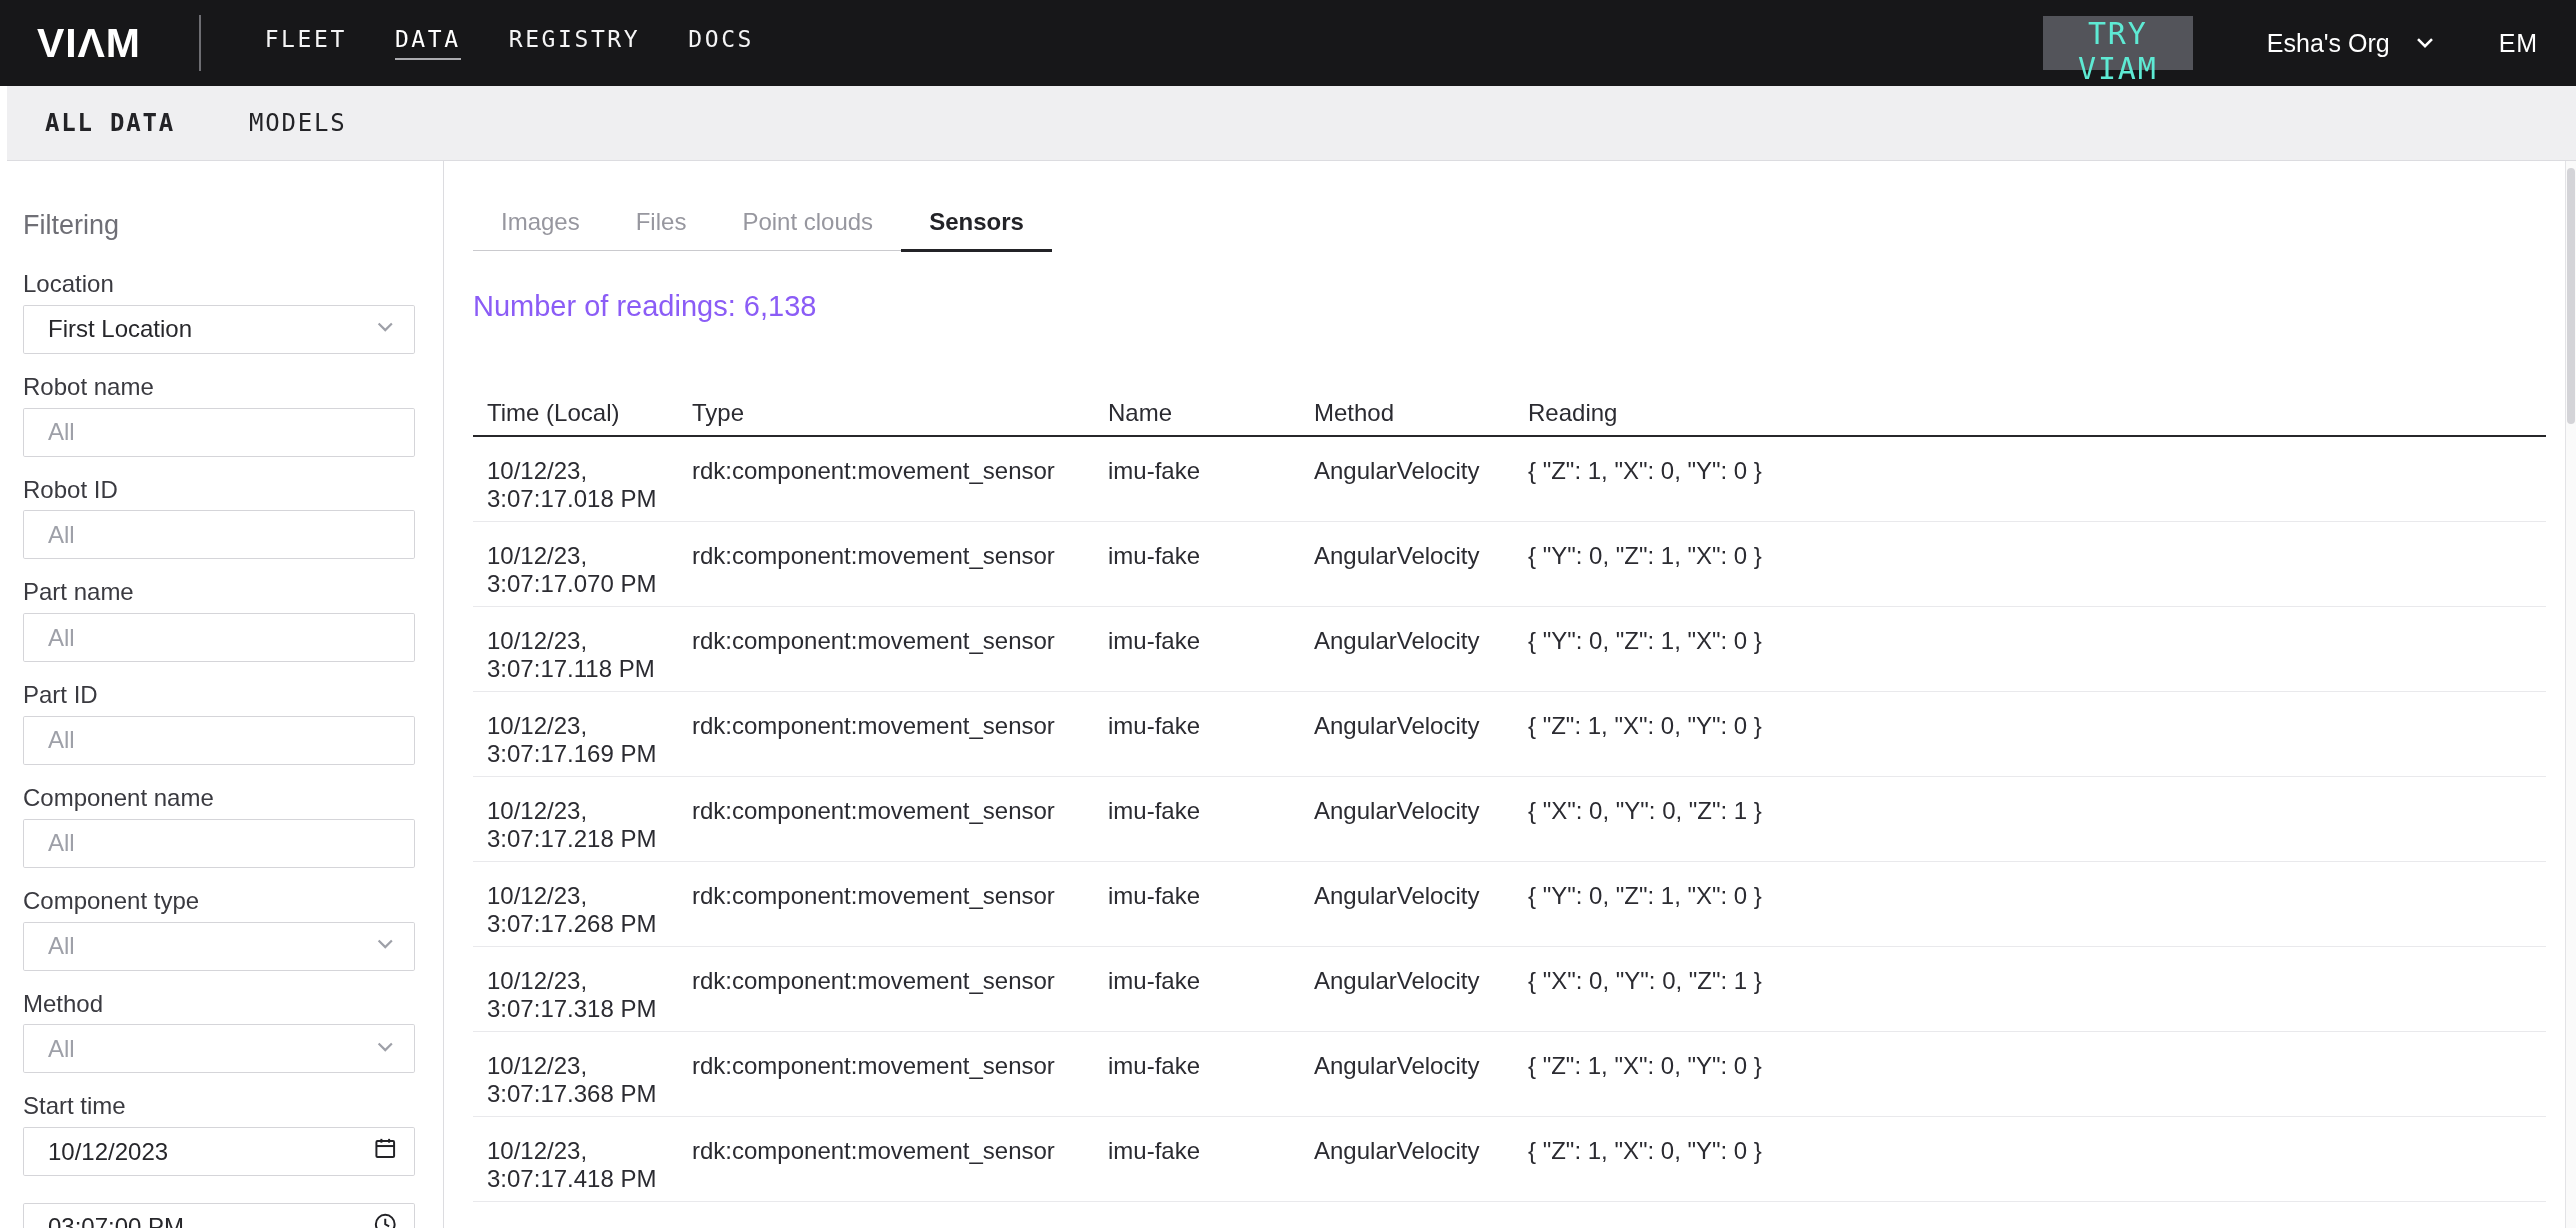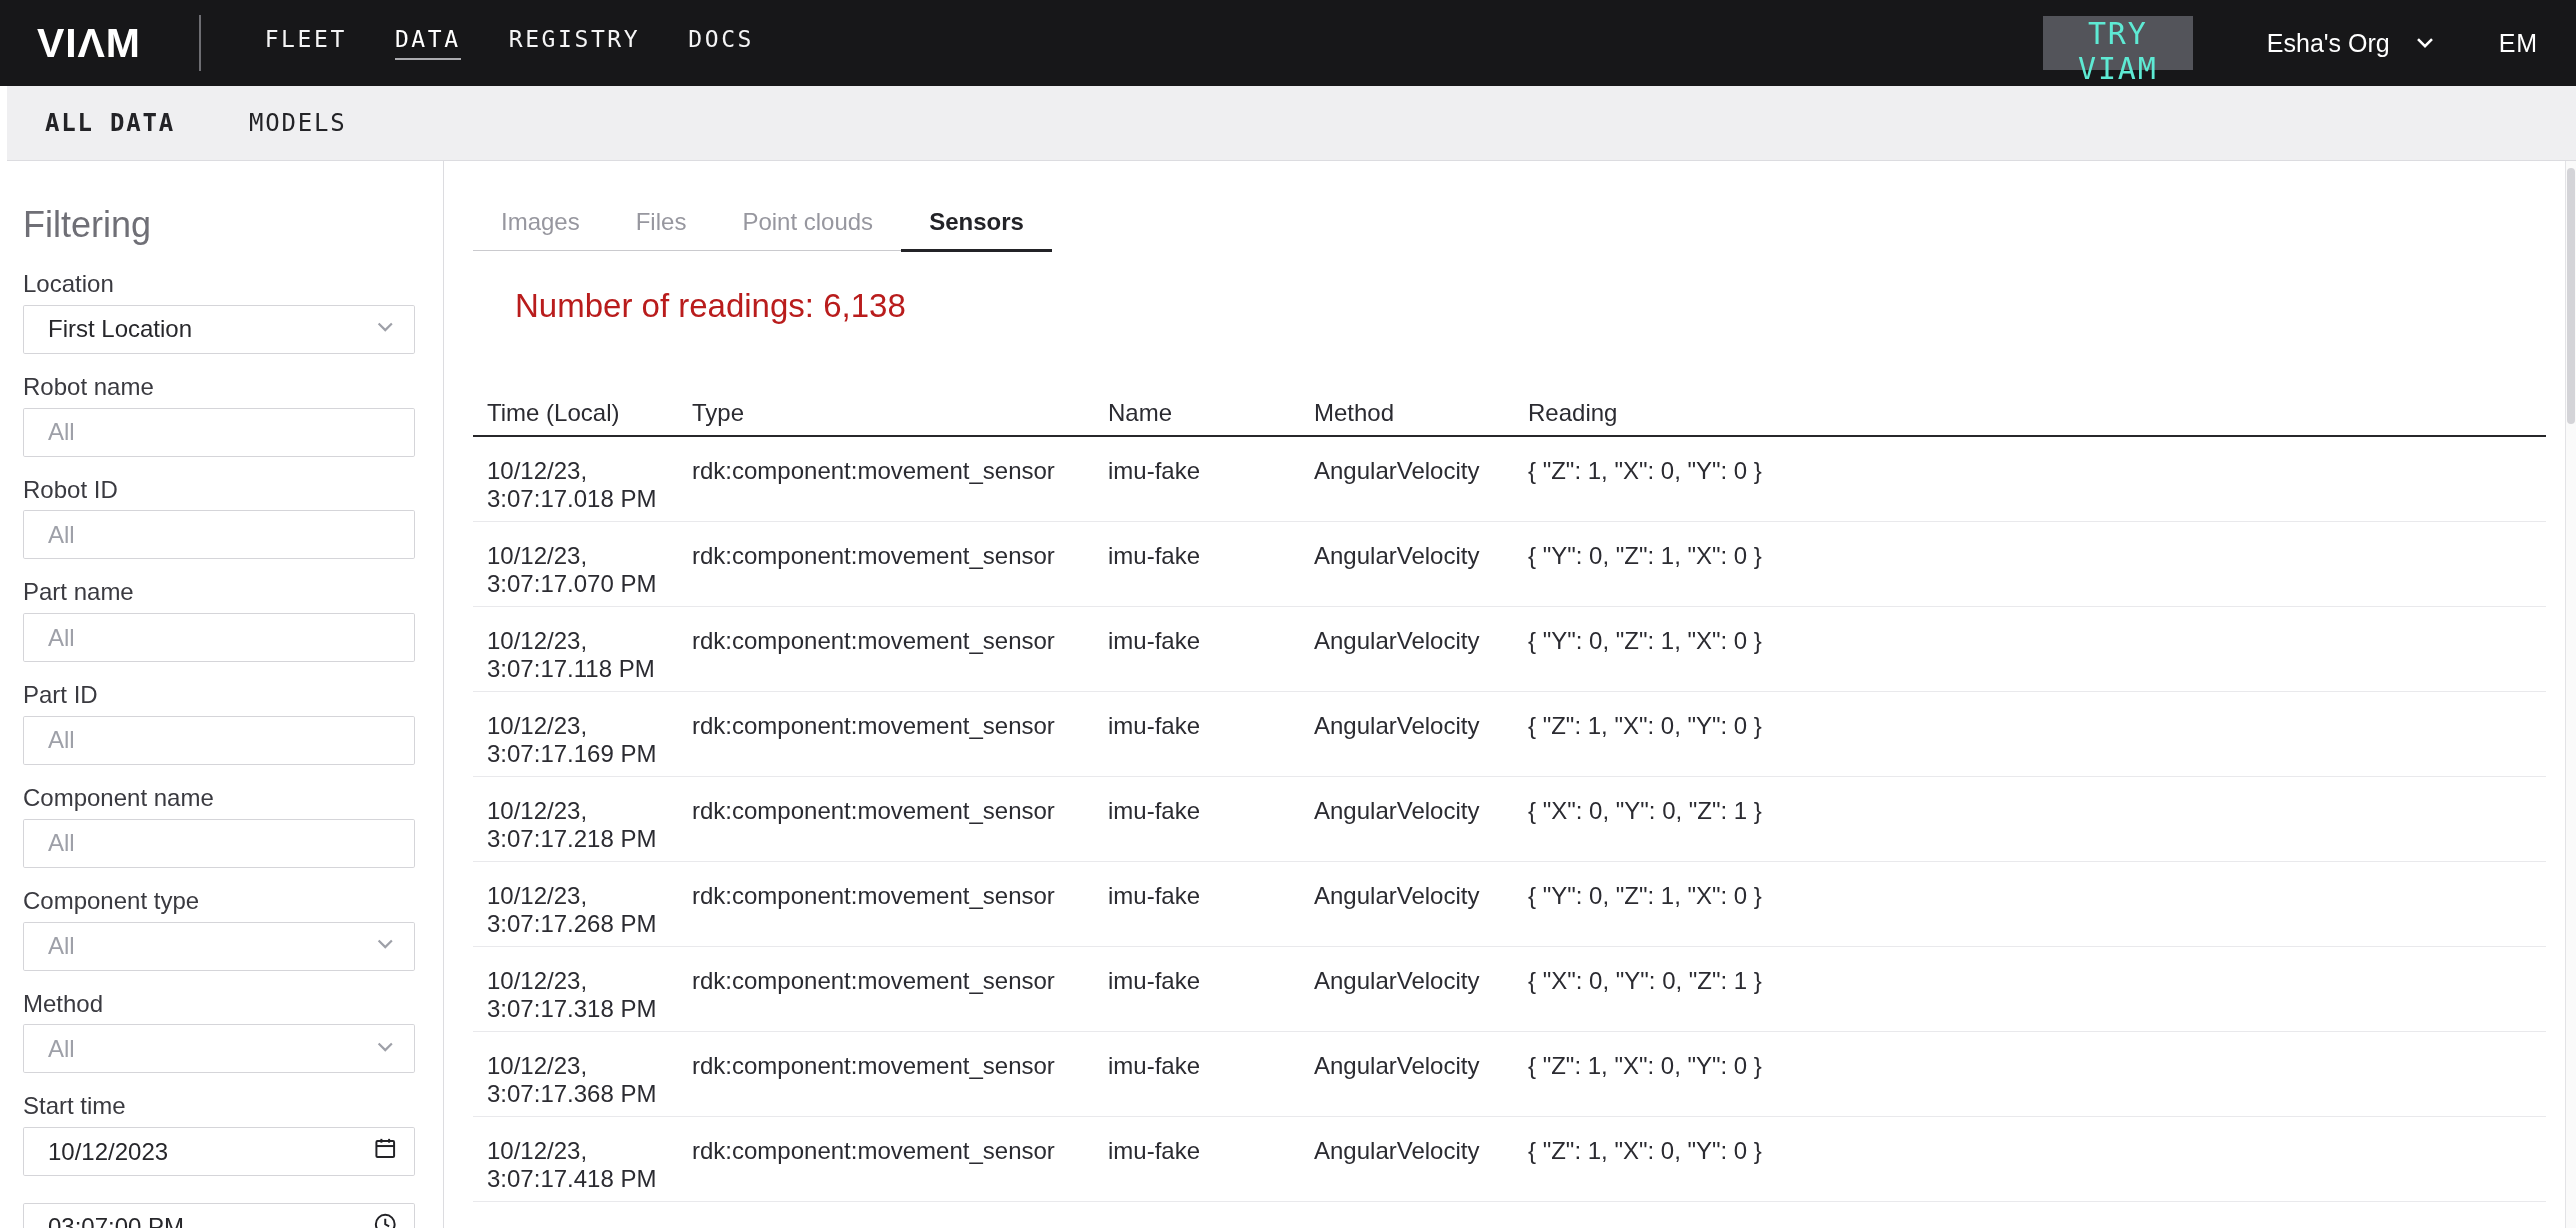--- a/index.html
+++ b/index.html
@@ -36,42 +36,42 @@
                  text-decoration:none; margin-left:38px; }
   .subnav-item.active { font-weight:bold; }
   .subnav-item + .subnav-item { margin-left:74px; }
 
   
   .body-row { position:absolute; top:161px; left:0; right:0; bottom:0; display:flex; }
 
   
   .sidebar { width:444px; min-width:444px; border-right:1.8px solid #dcdce0;
              padding:47px 0 0 23px; background:#fff; }
-  .sidebar-title { font-size:36px; line-height:34px; color:#6f6f76; margin-bottom:30px; font-weight:400; }
+  .sidebar-title { font-size:27px; line-height:34px; color:#6f6f76; margin-bottom:30px; font-weight:400; }
   .field { margin-bottom:21px; width:392px; }
   .field-label { display:block; font-size:24px; line-height:24px; color:#3a3a40; margin-bottom:8.8px; }
   .control { width:392px; height:49px; border:1.8px solid #d5d5d9; border-radius:1.8px;
              background:#fff; display:flex; align-items:center; padding:0 16px 0 24px;
              font-size:24px; color:#27272b; }
   .control .value { flex:1; }
   .control .muted { color:#9ea0a8; }
   input.control { padding:0 24px; }
   input.control::placeholder { color:#9ea0a8; opacity:1; }
   .gap8 { margin-top:7px; }
   .gap30 { margin-top:26.5px; }
 
   
   .content { flex:1; padding-left:29px; }
   .tabs { display:inline-flex; margin-top:49px; border-bottom:1.8px solid #cacace; }
   .tab { font-size:24px; line-height:24px; color:#97979f; padding:0 28px 16px;
          text-decoration:none; white-space:nowrap; }
   .tab.active { color:#232327; font-weight:700; border-bottom:3.5px solid #232327;
                 margin-bottom:-1.8px; padding-bottom:14px; }
-  .readings-heading { margin-top:39px; font-size:33px; line-height:32px;
-                      color:#b91c1c; font-weight:500;margin-left:42px; }
+  .readings-heading { margin-top:39px; font-size:29px; line-height:32px;
+                      color:#8b5cf6; font-weight:500; }
 
   .sensor-table { width:2073px; margin-top:77px; }
   .t-grid { display:grid; grid-template-columns:205px 416px 206px 214px 1fr; }
   .thead { padding-bottom:8px; border-bottom:2.6px solid #27272a; }
   .th { font-size:24px; line-height:28px; color:#2b2b31; padding-left:14px; }
   .trow { border-bottom:1.8px solid #e9e9ec; min-height:85px; padding-top:20px; }
   .td { font-size:24px; line-height:28px; color:#2b2b31; padding-left:14px; }
 
   
   .scrollbar { position:absolute; top:161px; right:0; bottom:0; width:11.5px;

